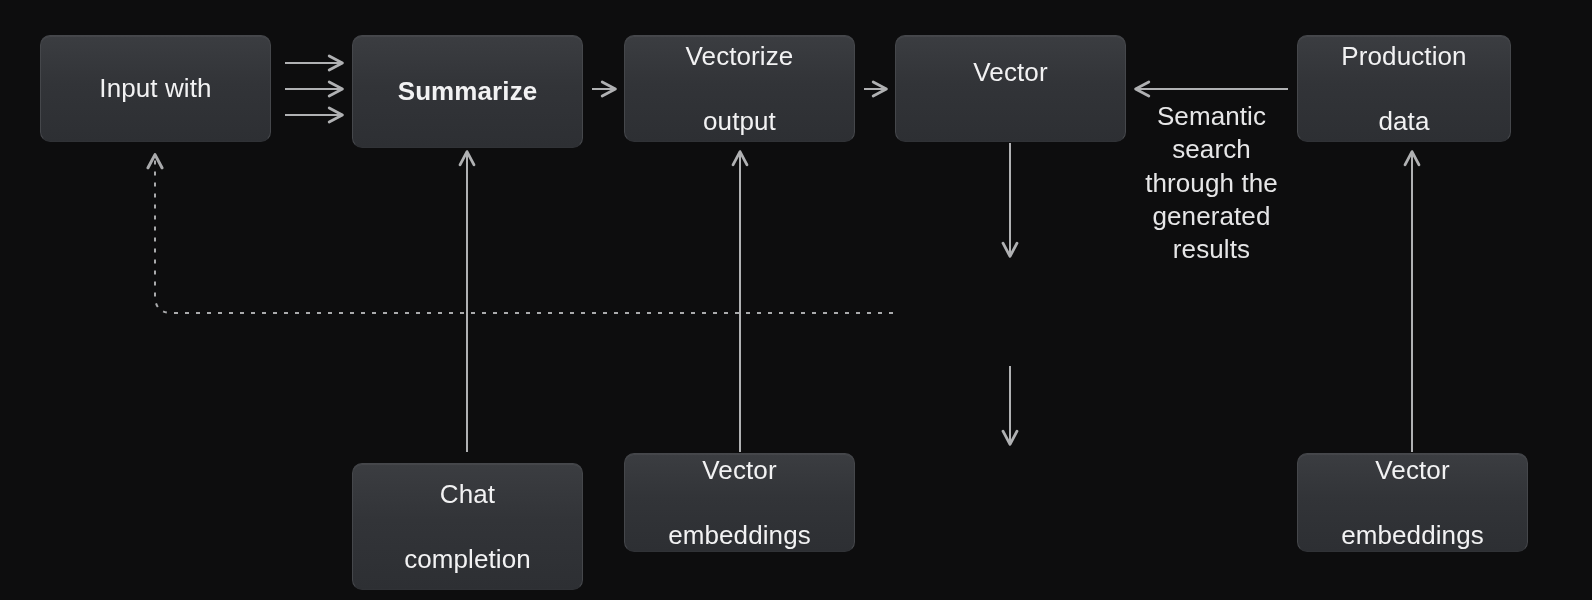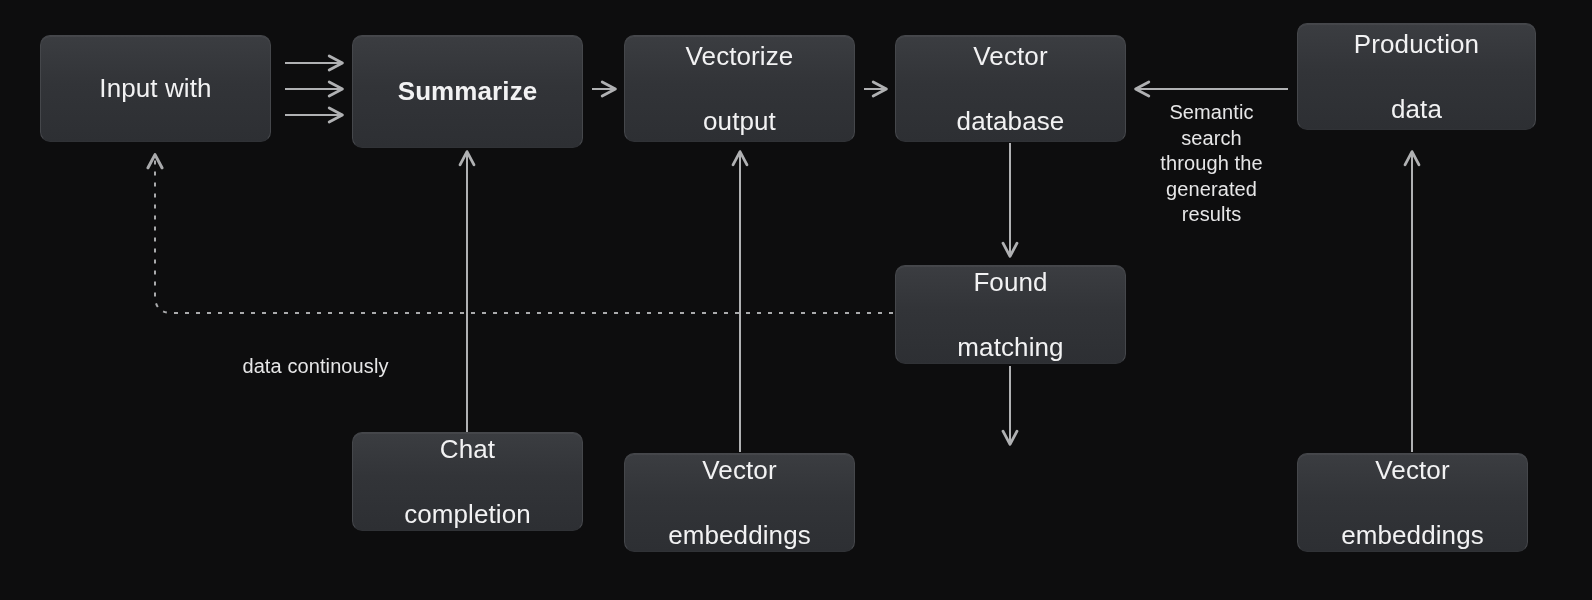--- a/index.html
+++ b/index.html
@@ -41,21 +41,21 @@
     letter-spacing: 0.1px;
     font-weight: 400;
   }
   .node span {
     display: block;
     padding: 0 10px;
   }
   .edge-label {
     position: absolute;
     color: #e6e6e7;
-    font-size: 20px;
+    font-size: 26px;
     line-height: 1.28;
     text-align: center;
     letter-spacing: 0.1px;
   }
 </style>
 </head>
 <body>
 
 <div id="canvas">
 
@@ -113,39 +113,32 @@
   <div class="node" style="left:624px; top:35px;  width:231px; height:107px;">
     <span>
       <span>Vectorize</span><br>
       <span>output</span>
     </span>
   </div>
 
   <div class="node" style="left:895px; top:35px;  width:231px; height:107px;">
     <span>
       <span>Vector</span><br>
-      <span>database</span>
     </span>
   </div>
 
-  <div class="node" style="left:1297px; top:23px; width:239px; height:107px;">
+  <div class="node" style="left:1297px; top:35px; width:214px; height:107px;">
     <span>
       <span>Production</span><br>
       <span>data</span>
     </span>
   </div>
 
-  <div class="node" style="left:895px; top:265px; width:231px; height:99px;">
-    <span>
-      <span>Found</span><br>
-      <span>matching</span>
-    </span>
-  </div>
 
-  <div class="node" style="left:352px; top:432px; width:231px; height:99px;">
+  <div class="node" style="left:352px; top:463px; width:231px; height:127px;">
     <span>
       <span>Chat</span><br>
       <span>completion</span>
     </span>
   </div>
 
   <div class="node" style="left:624px; top:453px; width:231px; height:99px;">
     <span>
       <span>Vector</span><br>
       <span>embeddings</span>
@@ -163,16 +156,15 @@
   <div class="edge-label" style="left:1134px; top:100px; width:155px;">
     <span>Semantic</span><br>
     <span>search</span><br>
     <span>through the</span><br>
     <span>generated</span><br>
     <span>results</span>
   </div>
 
   <div class="edge-label" style="left:178px; top:328px; width:275px;">
     <br>
-    <span>data continously</span>
   </div>
 
 </div>
 
 </body></html>

